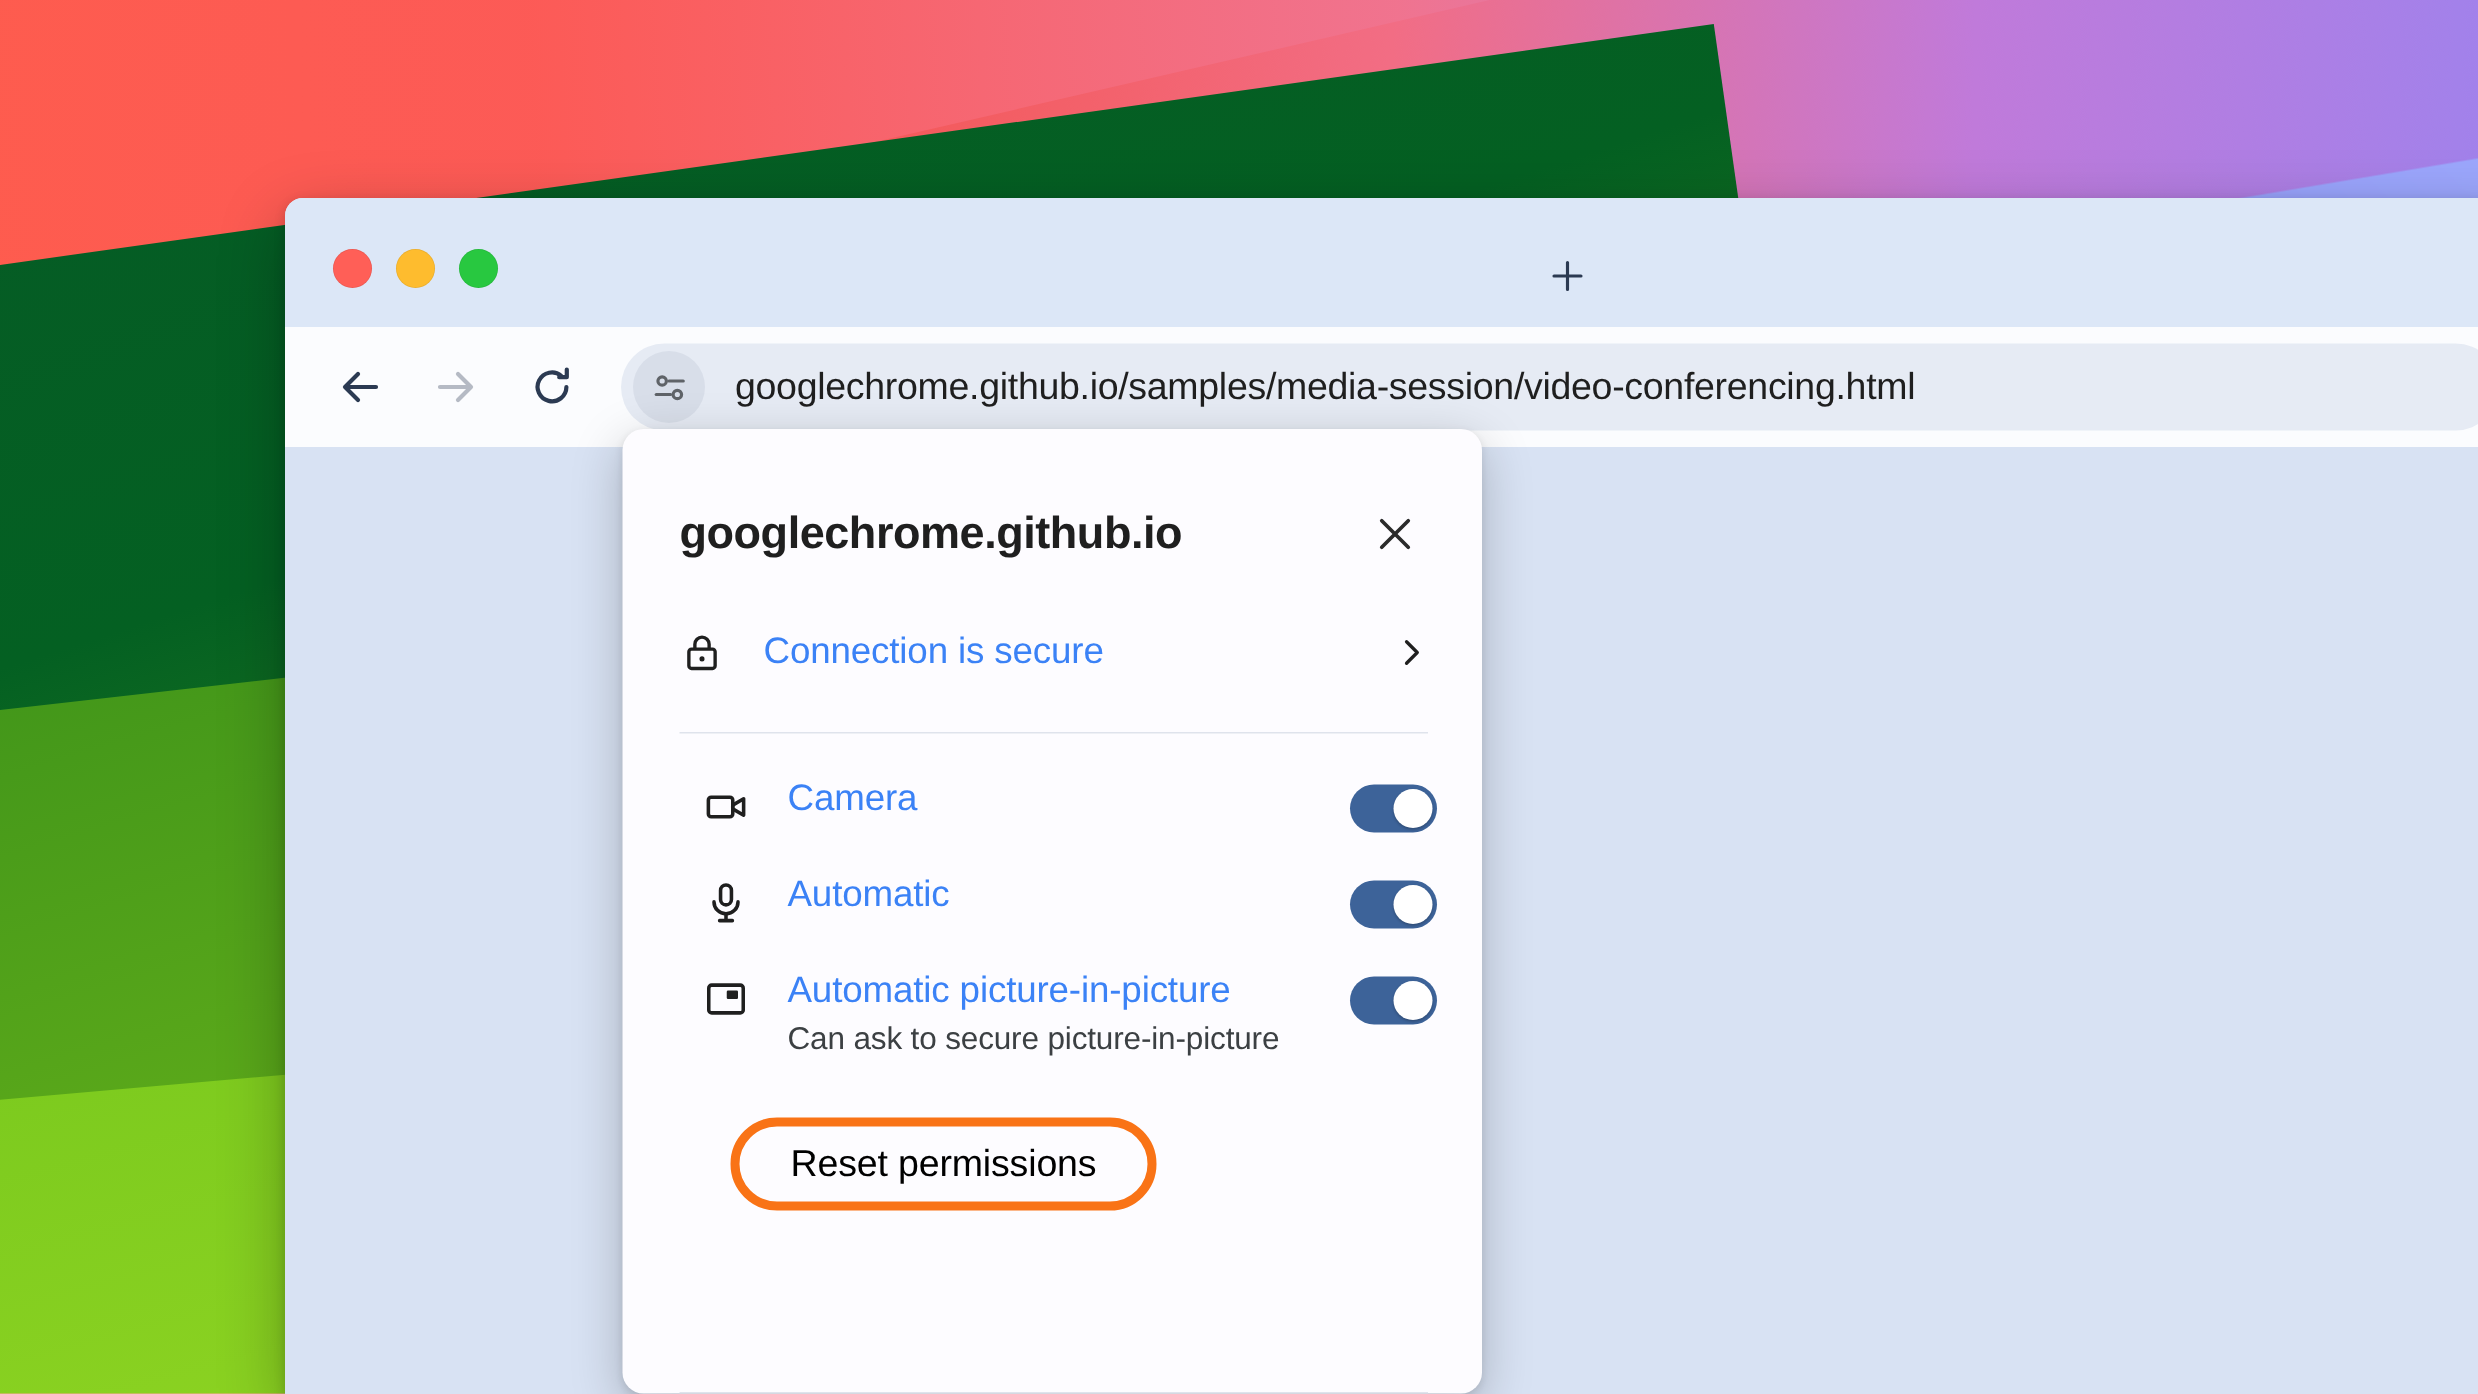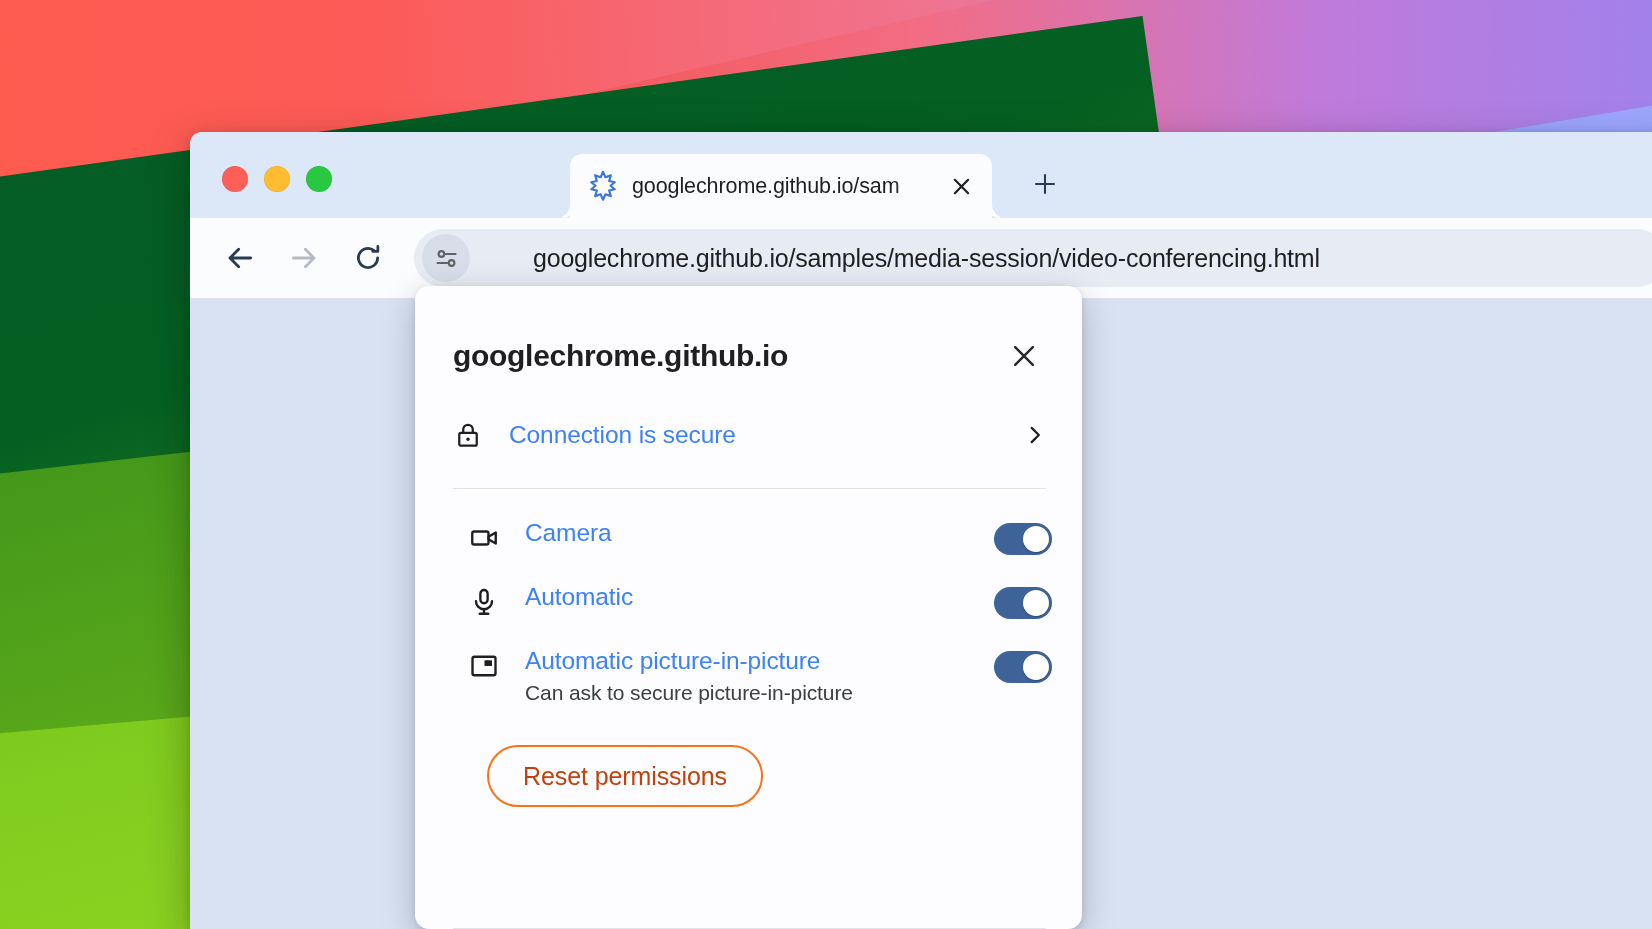--- a/index.html
+++ b/index.html
@@ -180,35 +180,34 @@
     width: 48px; height: 48px; flex: 0 0 48px;
     border-radius: 50%;
     background: #d8dee9;
     display: flex; align-items: center; justify-content: center;
   }
   #omnibox-url {
     font-size: 25px; color: #1f1f1f;
     white-space: nowrap;
     padding-left: 20px;
     letter-spacing: -.2px;
-    margin-left: 43px;
   }
 
   
   #viewport {
     position: absolute;
     left: 0; right: 0; top: 166px; bottom: 0;
     background: #d8e2f3;
   }
 
   
   #bubble {
     position: absolute;
     left: 415px; top: 286px;
-    width: 667px; height: 643px;
+    width: 573px; height: 643px;
     background: #fdfcff;
     border-radius: 14px;
     box-shadow: 0 10px 34px rgba(0,0,0,.22), 0 2px 6px rgba(0,0,0,.10);
     overflow: hidden;
     z-index: 10;
   }
   #bubble-header {
     display: flex; align-items: center;
     padding: 48px 36px 0 38px;
     gap: 12px;
@@ -271,24 +270,24 @@
     border-radius: 50%;
     background: #ffffff;
     box-shadow: 0 1px 2px rgba(0,0,0,.25);
   }
 
   #reset-wrap { padding: 26px 0 0 72px; }
   #reset-btn {
     display: inline-flex; align-items: center; justify-content: center;
     height: 62px;
     padding: 0 34px;
-    border: 2px solid #f97316;
+    border: 6px solid #f97316;
     border-radius: 31px;
     background: transparent;
-    color: #c2410c;
+    color: #000000;
     font-size: 25px;
     font-family: "Liberation Sans", sans-serif;
     letter-spacing: -.1px;
   }
 
   svg { display: block; }
 </style>
 </head>
 <body>
 
@@ -306,35 +305,20 @@
 <div id="browser">
 
   <div id="tabstrip">
 
     <div id="traffic-lights">
       <div class="light red"></div>
       <div class="light yellow"></div>
       <div class="light green"></div>
     </div>
 
-    <div id="tab-active">
-      <span class="favicon">
-        <svg width="30" height="30" viewBox="0 0 24 24" aria-hidden="true">
-          <path d="M12 2.2 L13.9 6.6 L18.3 5.1 L16.9 9.6 L21.4 10.6 L18 13.4 L21.4 16.2 L16.9 17.2
-                   L18.3 21.7 L13.9 20.2 L12 24.6 L10.1 20.2 L5.7 21.7 L7.1 17.2 L2.6 16.2 L6 13.4
-                   L2.6 10.6 L7.1 9.6 L5.7 5.1 L10.1 6.6 Z" transform="translate(0,-1.6) scale(1)" fill="none" stroke="#3f76d3" stroke-width="1.7" stroke-linejoin="round"></path>
-        </svg>
-      </span>
-      <span id="tab-title">googlechrome.github.io/sam</span>
-      <span id="tab-close">
-        <svg width="19" height="19" viewBox="0 0 20 20" aria-hidden="true">
-          <path d="M3 3 L17 17 M17 3 L3 17" stroke="#1f1f1f" stroke-width="2.3" stroke-linecap="round"></path>
-        </svg>
-      </span>
-    </div>
 
     <div id="newtab">
       <span>
         <svg width="24" height="24" viewBox="0 0 24 24" aria-hidden="true">
           <path d="M12 3 L12 21 M3 12 L21 12" stroke="#2b3a52" stroke-width="2.1" stroke-linecap="round"></path>
         </svg>
       </span>
     </div>
   </div>
 

